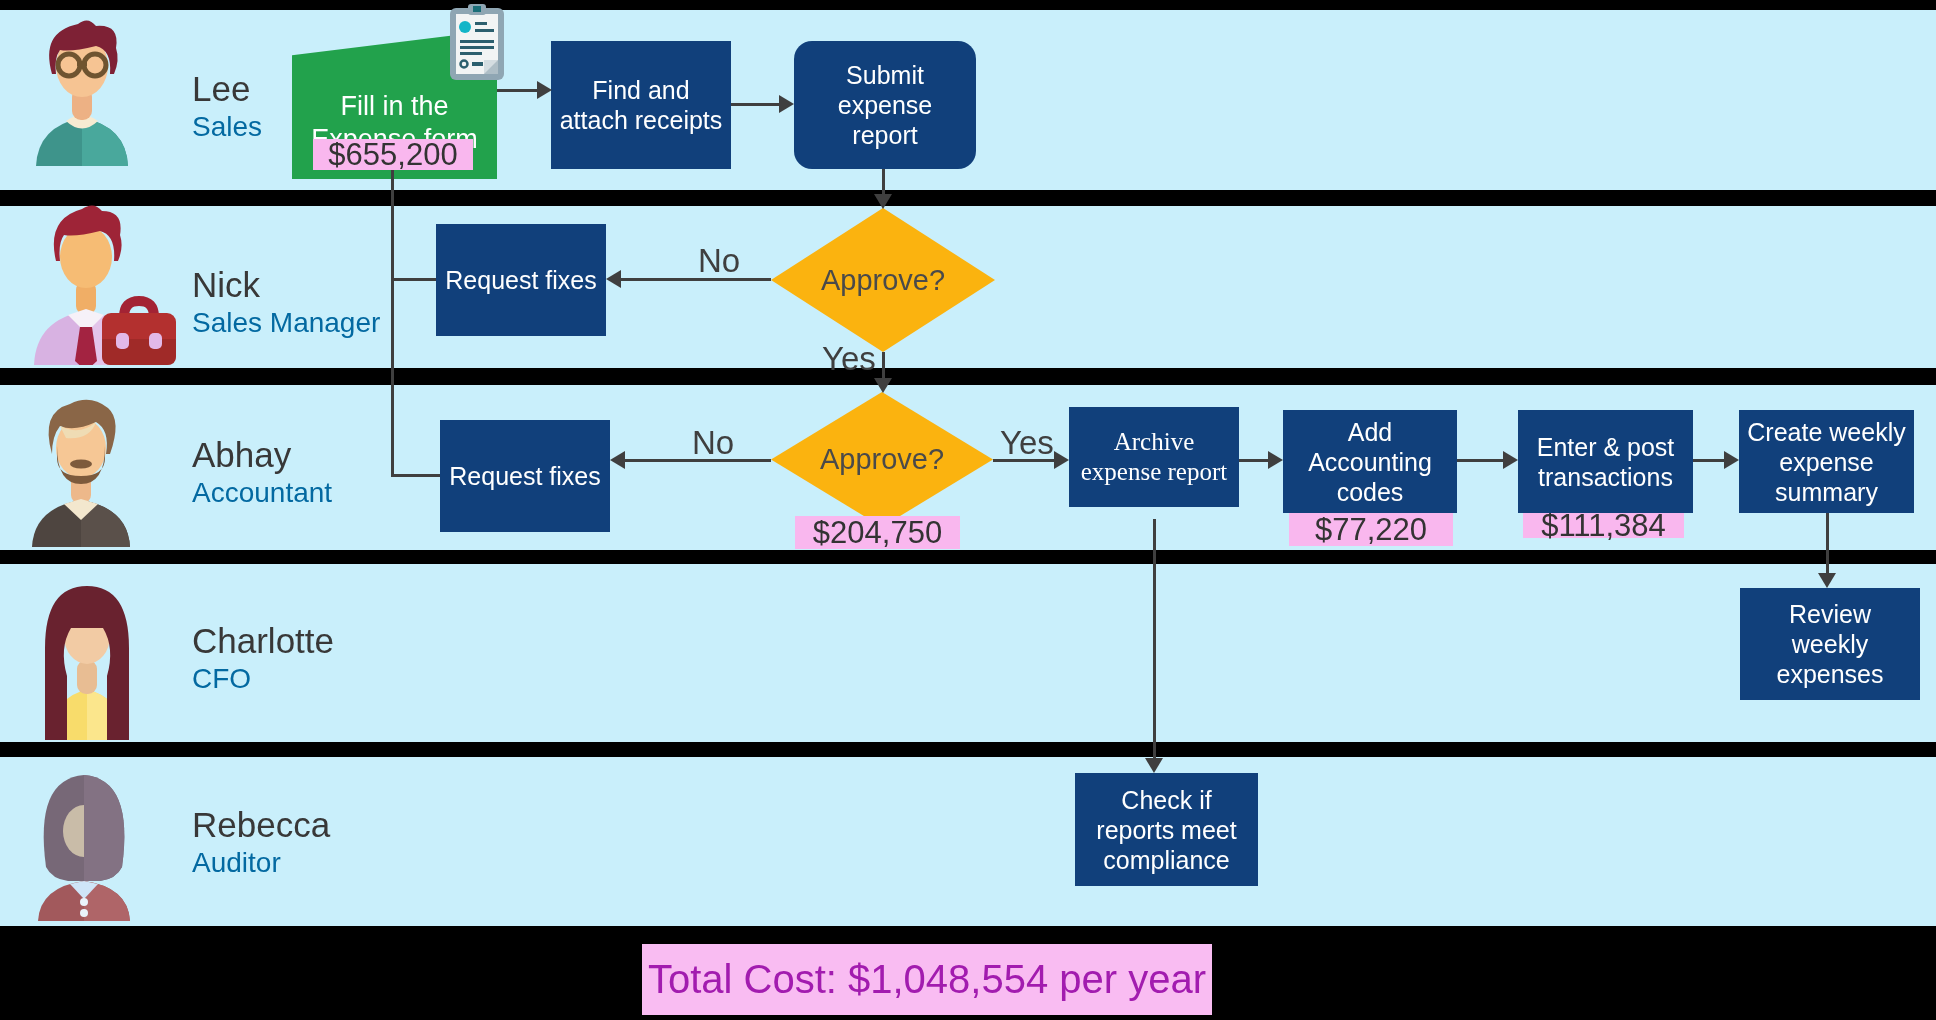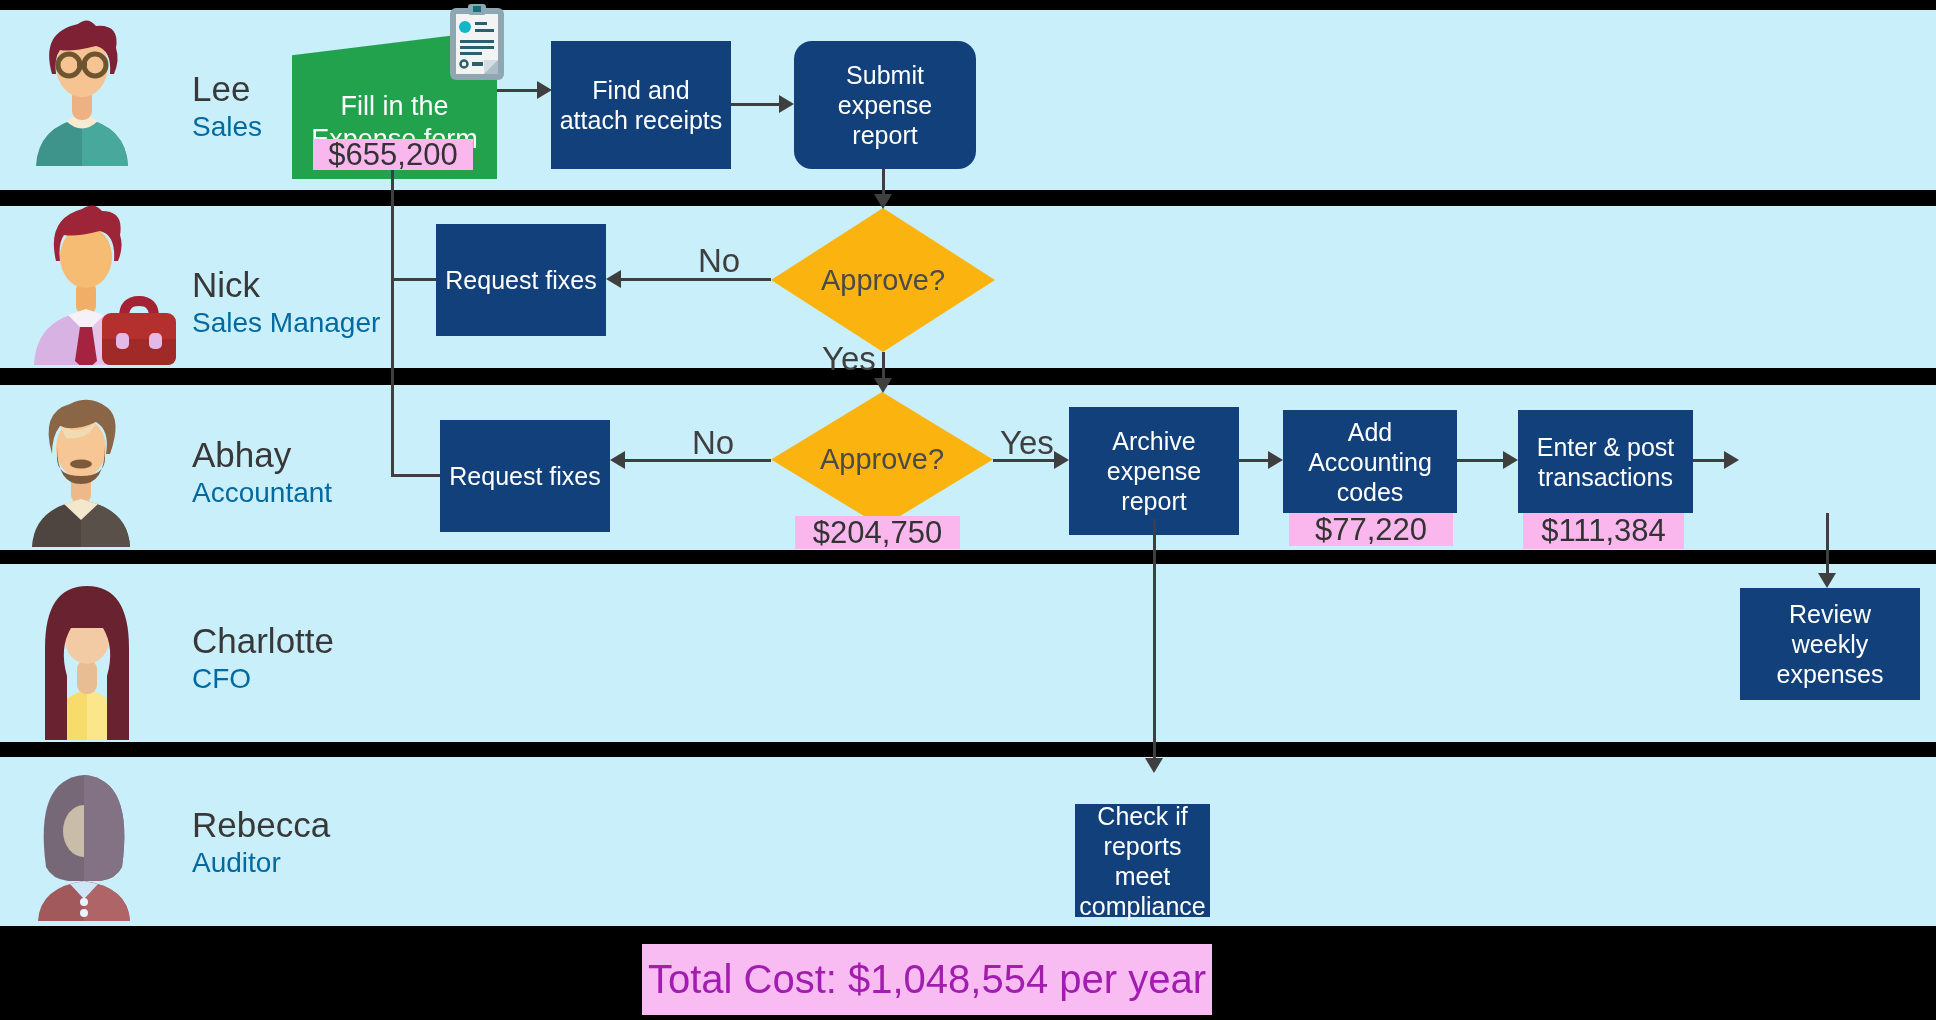--- a/index.html
+++ b/index.html
@@ -151,32 +151,33 @@
   <div class="task" style="left:436px;top:224px;width:170px;height:112px;">Request fixes</div>
 
   <div class="diamond" style="left:771px;top:208px;width:224px;height:144px;">Approve?</div>
 
   <div class="task" style="left:440px;top:420px;width:170px;height:112px;">Request fixes</div>
 
   <div class="diamond" style="left:771px;top:392px;width:222px;height:135px;">Approve?</div>
 
   <div class="cost" style="left:795px;top:516px;width:165px;height:33px;">$204,750</div>
 
-  <div class="task" style="left:1069px;top:407px;width:170px;height:128px;">Archive expense report</div>
+  <div class="task" style="left:1069px;top:407px;width:170px;height:100px;font-family:Liberation Serif, serif;">Archive expense report</div>
 
   <div class="task" style="left:1283px;top:410px;width:174px;height:103px;">Add Accounting codes</div>
   <div class="cost" style="left:1289px;top:513px;width:164px;height:33px;">$77,220</div>
 
   <div class="task" style="left:1518px;top:410px;width:175px;height:103px;">Enter &amp; post transactions</div>
-  <div class="cost" style="left:1523px;top:513px;width:161px;height:36px;">$111,384</div>
-
+  <div class="cost" style="left:1523px;top:513px;width:161px;height:25px;">$111,384</div>
+
+  <div class="task" style="left:1739px;top:410px;width:175px;height:103px;">Create weekly expense summary</div>
 
   <div class="task" style="left:1740px;top:588px;width:180px;height:112px;">Review weekly expenses</div>
 
-  <div class="task" style="left:1075px;top:773px;width:135px;height:113px;margin-top:31px;">Check if reports meet compliance</div>
+  <div class="task" style="left:1075px;top:773px;width:183px;height:113px;">Check if reports meet compliance</div>
 
   <div class="hline" style="left:497px;top:89px;width:40px;"></div>
   <div class="ah r" style="left:537px;top:81px;"></div>
 
   <div class="hline" style="left:731px;top:103px;width:49px;"></div>
   <div class="ah r" style="left:779px;top:95px;"></div>
 
   <div class="vline" style="left:882px;top:169px;height:27px;"></div>
   <div class="ah d" style="left:874px;top:194px;"></div>
 

